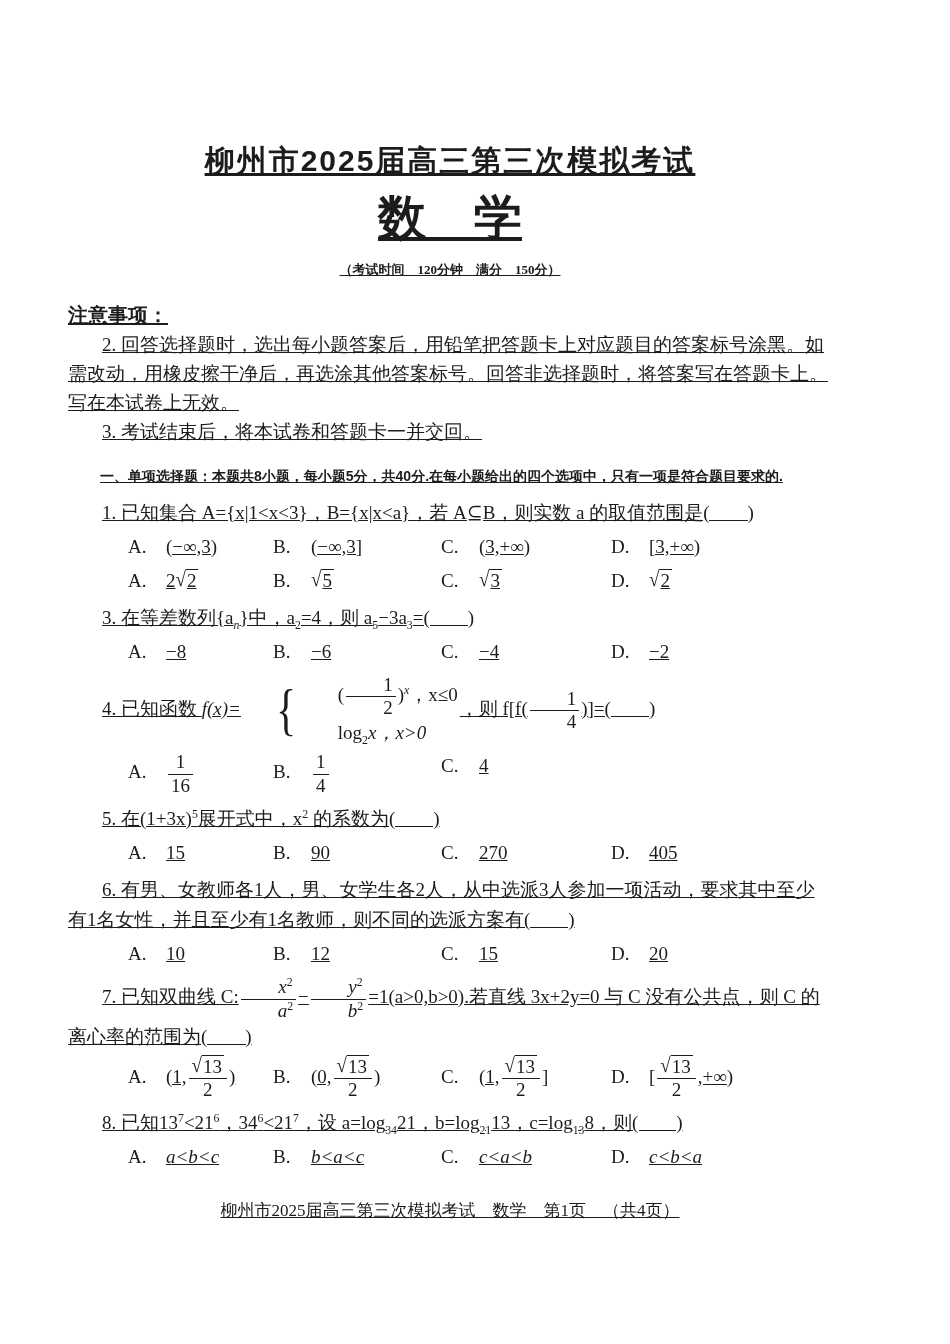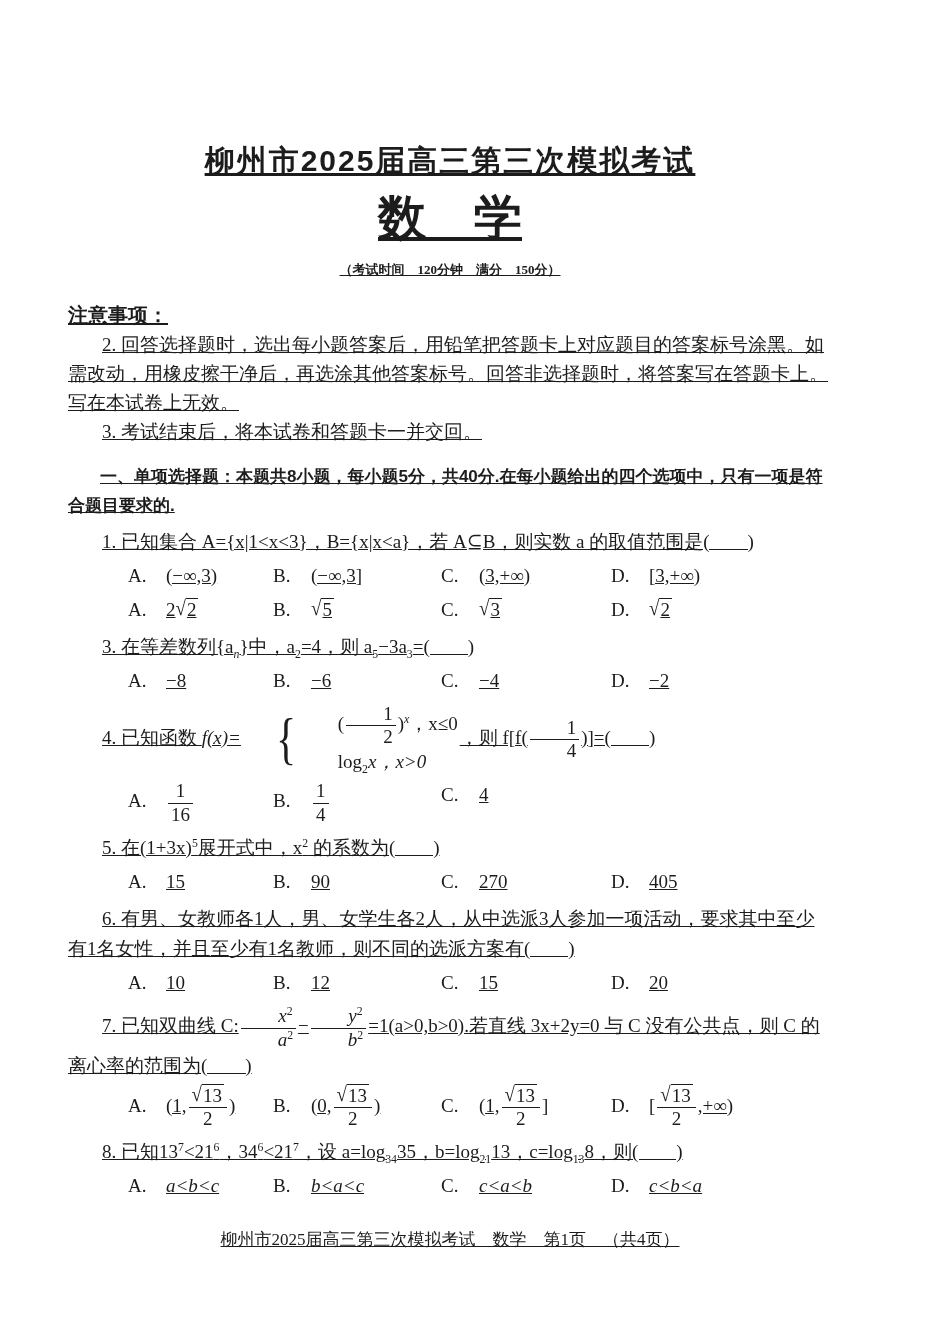--- a/index.html
+++ b/index.html
@@ -15,21 +15,21 @@
   }
   .hd-subject{
     text-align:center;font-size:48px;line-height:56px;font-weight:700;margin-top:10px;
     font-family:"Liberation Sans","DejaVu Sans",sans-serif;
   }
   .hd-info{text-align:center;font-weight:700;margin-top:14px;font-size:13px;}
   .notes{margin-top:20px;}
   .notes-h{font-weight:700;font-size:20px;line-height:30px;font-family:"Liberation Sans","DejaVu Sans",sans-serif;}
   .note{text-indent:34px;line-height:29px;margin:0;}
   .section-h{
-    margin-top:16px;font-weight:700;font-size:17px;line-height:29px;text-indent:32px;
+    margin-top:16px;font-weight:700;font-size:14px;line-height:29px;text-indent:32px;
     font-family:"Liberation Sans","DejaVu Sans",sans-serif;
   }
   .q{margin-top:7px;line-height:30px;text-indent:34px;}
   .opts{
     margin-top:4px;margin-bottom:2px;line-height:30px;
     display:grid;grid-template-columns:145px 168px 170px auto;padding-left:60px;
   }
   .olab{display:inline-block;min-width:26px;margin-right:12px;}
   .mi{font-style:italic;}
   sup,sub{font-size:0.62em;line-height:0;}
@@ -136,21 +136,21 @@
     <span>7. 已知双曲线 C:</span><span class="frac"><span class="num"><span class="mi">x</span><sup>2</sup></span><span class="den"><span class="mi">a</span><sup>2</sup></span></span><span>−</span><span class="frac"><span class="num"><span class="mi">y</span><sup>2</sup></span><span class="den"><span class="mi">b</span><sup>2</sup></span></span><span>=1(a&gt;0,b&gt;0).若直线 3x+2y=0 与 C 没有公共点，则 C 的离心率的范围为(　　)</span>
   </div>
   <div class="opts">
     <span class="opt"><span class="olab">A.</span><span><span>(1,</span><span class="frac"><span class="num"><span class="sqrt"><span class="sg">√</span><span class="vin">13</span></span></span><span class="den">2</span></span><span>)</span></span></span>
     <span class="opt"><span class="olab">B.</span><span><span>(0,</span><span class="frac"><span class="num"><span class="sqrt"><span class="sg">√</span><span class="vin">13</span></span></span><span class="den">2</span></span><span>)</span></span></span>
     <span class="opt"><span class="olab">C.</span><span><span>(1,</span><span class="frac"><span class="num"><span class="sqrt"><span class="sg">√</span><span class="vin">13</span></span></span><span class="den">2</span></span><span>]</span></span></span>
     <span class="opt"><span class="olab">D.</span><span><span>[</span><span class="frac"><span class="num"><span class="sqrt"><span class="sg">√</span><span class="vin">13</span></span></span><span class="den">2</span></span><span>,+∞)</span></span></span>
   </div>
 
   <div class="q">
-    <span>8. 已知13</span><sup>7</sup><span>&lt;21</span><sup>6</sup><span>，34</span><sup>6</sup><span>&lt;21</span><sup>7</sup><span>，设 a=log</span><sub>34</sub><span>35，b=log</span><sub>21</sub><span>13，c=log</span><sub>13</sub><span>8，则(　　)</span>
+    <span>8. 已知13</span><sup>7</sup><span>&lt;21</span><sup>6</sup><span>，34</span><sup>6</sup><span>&lt;21</span><sup>7</sup><span>，设 a=log</span><sub>34</sub><span>21，b=log</span><sub>21</sub><span>13，c=log</span><sub>13</sub><span>8，则(　　)</span>
   </div>
   <div class="opts">
     <span class="opt"><span class="olab">A.</span><span class="mi">a&lt;b&lt;c</span></span>
     <span class="opt"><span class="olab">B.</span><span class="mi">b&lt;a&lt;c</span></span>
     <span class="opt"><span class="olab">C.</span><span class="mi">c&lt;a&lt;b</span></span>
     <span class="opt"><span class="olab">D.</span><span class="mi">c&lt;b&lt;a</span></span>
   </div>
 
   <div class="footer">柳州市2025届高三第三次模拟考试　数学　第1页　（共4页）</div>
 

